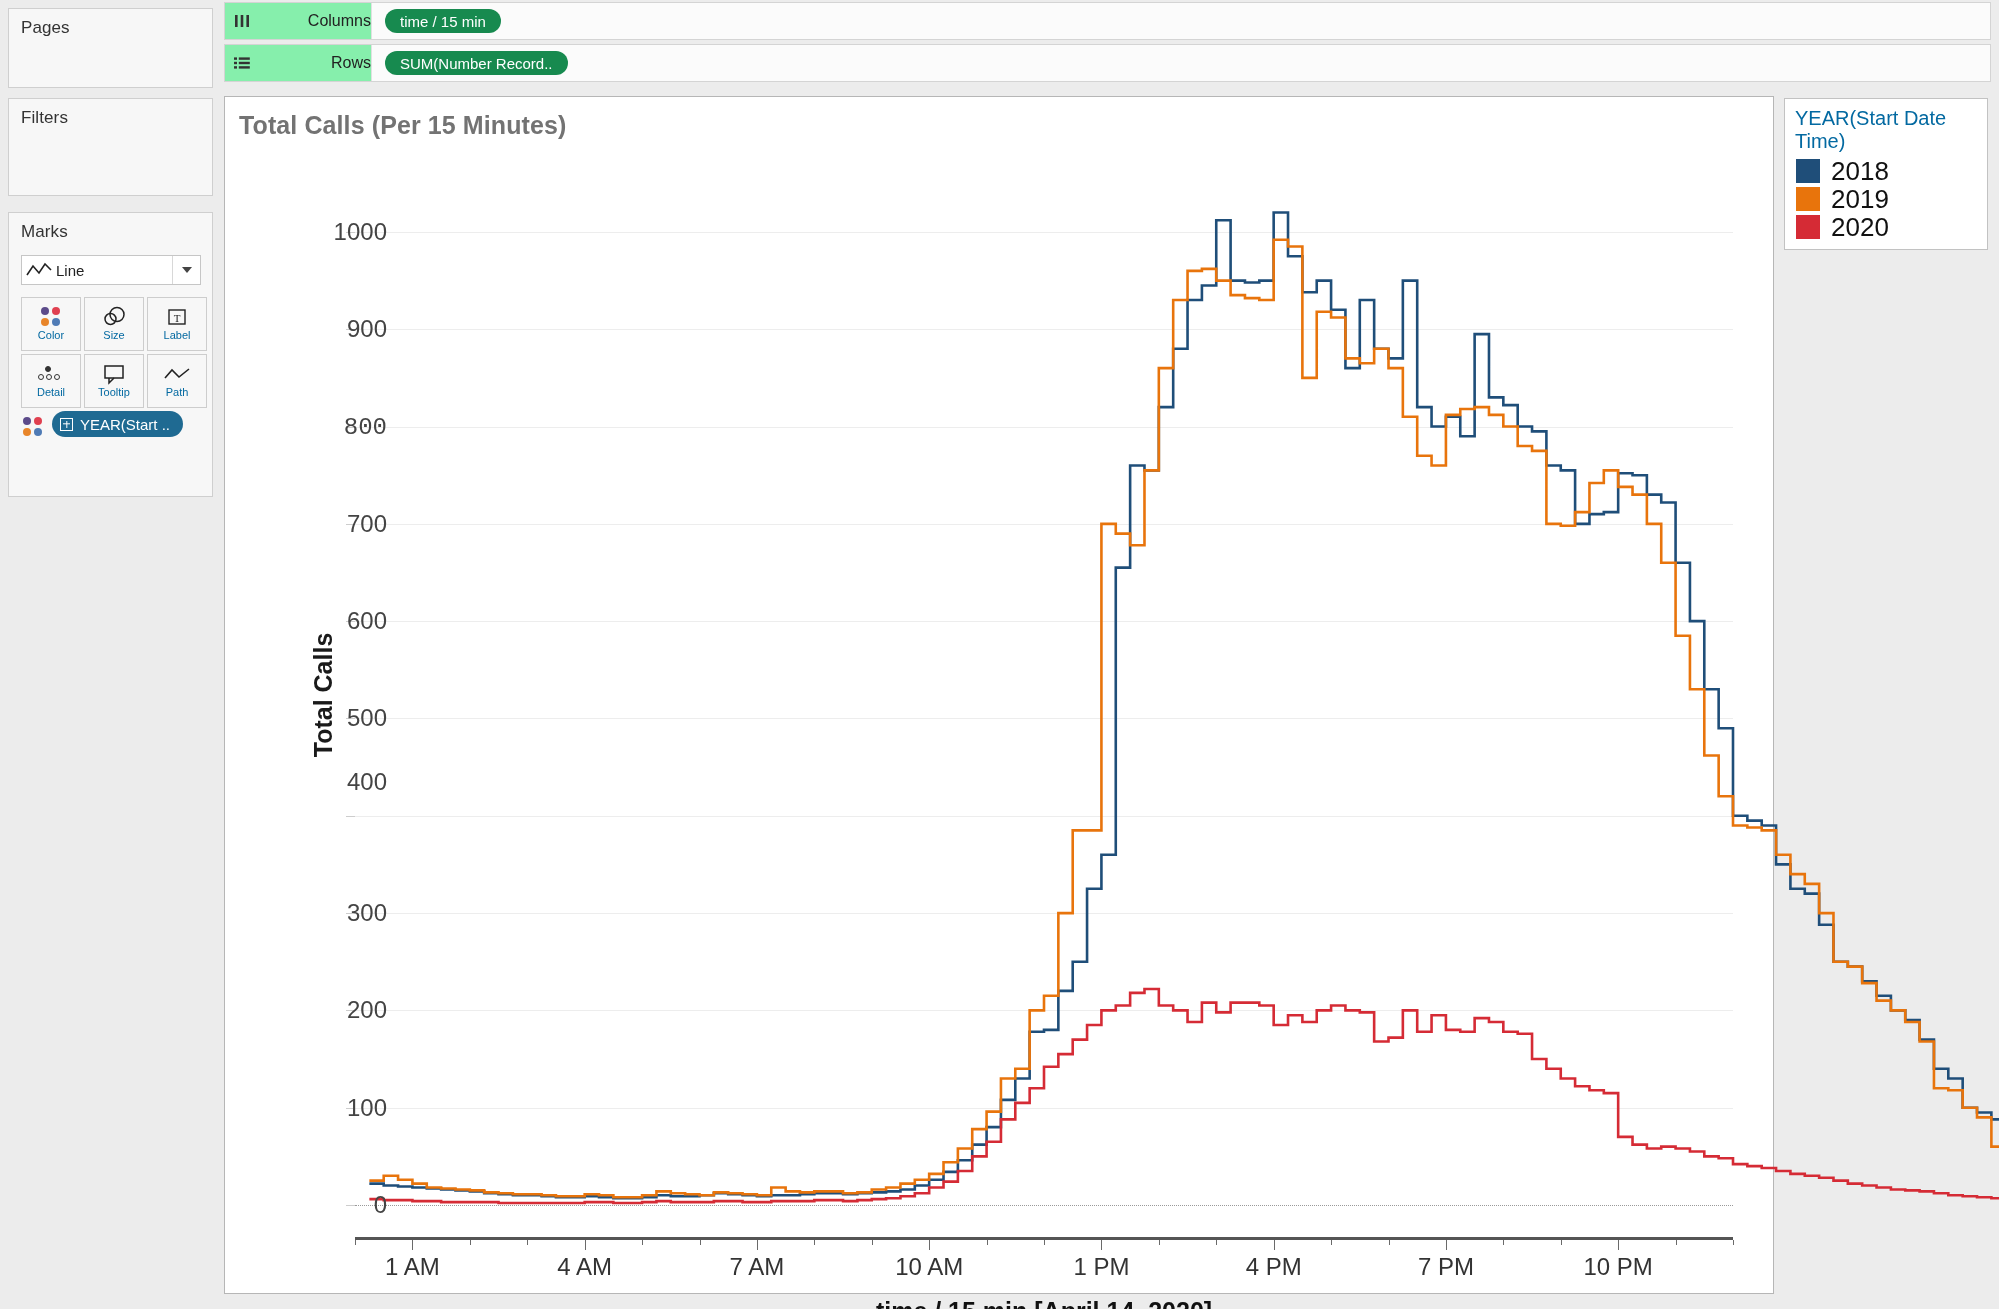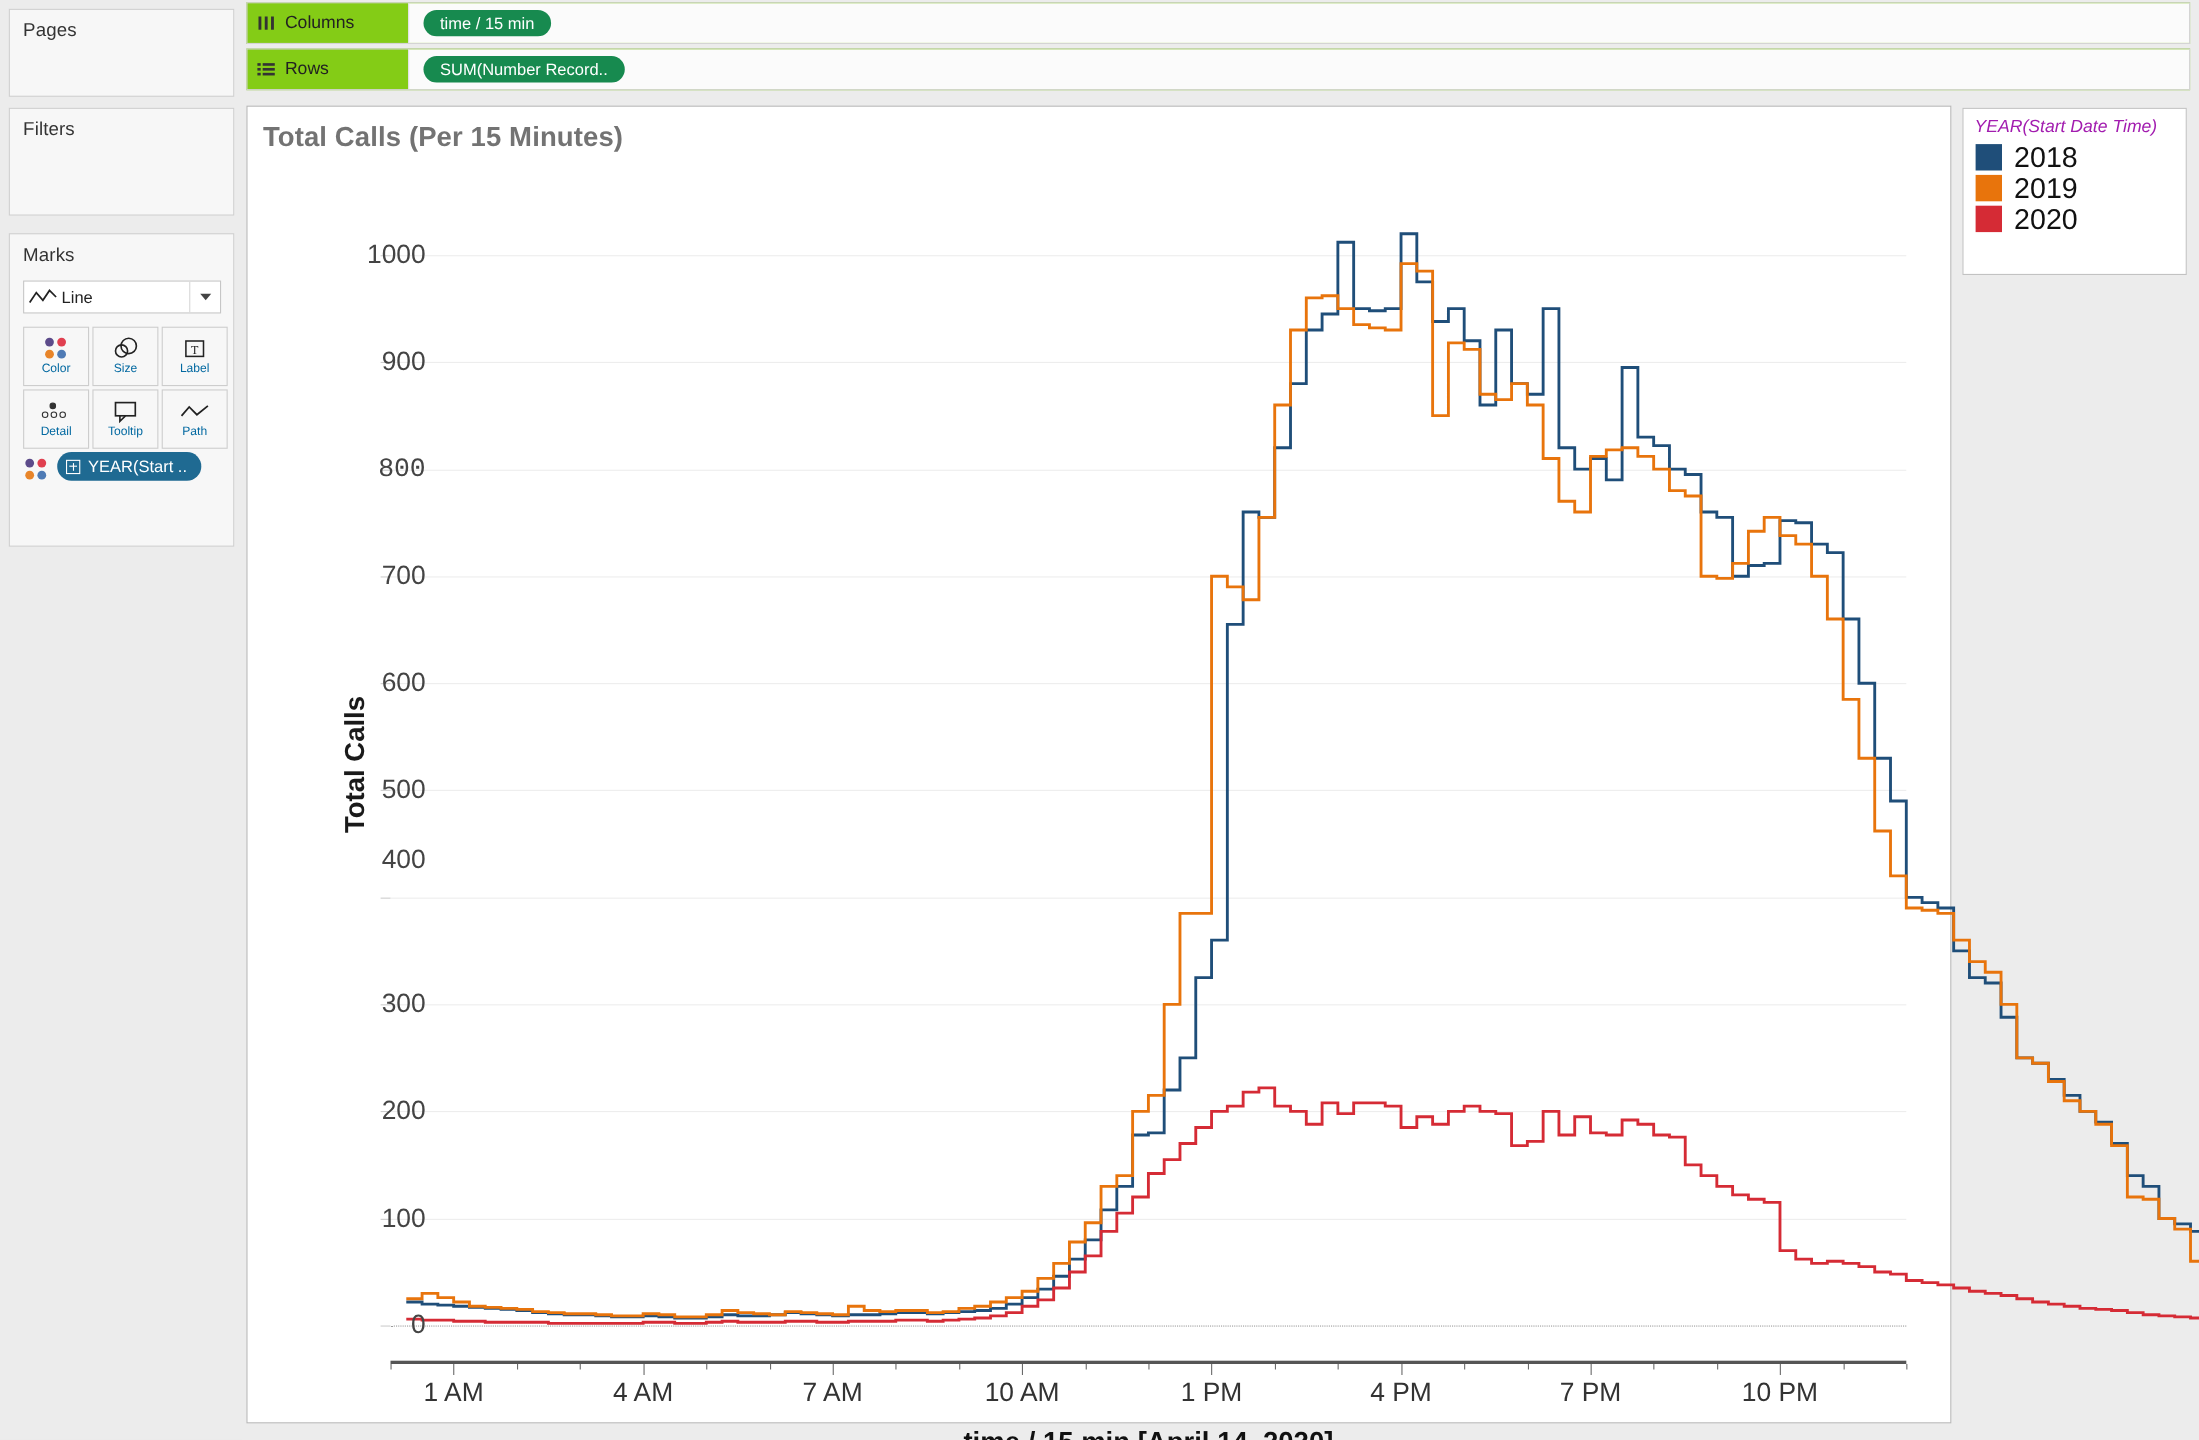--- a/index.html
+++ b/index.html
@@ -89,23 +89,23 @@
     width: 13px; height: 13px; border: 1.4px solid #fff; position: relative; flex: none;
   }
   .plus-box:before, .plus-box:after {
     content:""; position:absolute; background:#fff;
   }
   .plus-box:before { left: 50%; top: 2px; bottom: 2px; width: 1.4px; transform: translateX(-50%); }
   .plus-box:after  { top: 50%; left: 2px; right: 2px; height: 1.4px; transform: translateY(-50%); }
 
   
   .shelf {
-    position: absolute; left: 224px; background: #84cc16;
+    position: absolute; left: 224px; background: #86efac;
     border: 1px solid #d4d4d4; height: 38px; width: 1767px;
-    display: flex; align-items: center;
+    display: flex; align-items: center; text-align: right;
   }
   #shelf-columns { top: 2px; }
   #shelf-rows { top: 44px; }
   .shelf-icon { width: 34px; display: flex; justify-content: center; align-items: center; }
   .shelf-label { font-size: 16px; color: #222; width: 112px; }
   .shelf-drop {
     flex: 1; height: 36px; border-left: 1px solid #e0e0e0;
     display: flex; align-items: center; padding-left: 13px; background: #fbfbfb;
   }
   .pill-green {
@@ -171,21 +171,21 @@
     text-align: center; font-size: 25px; font-weight: bold; color: #111;
   }
   svg.series { position: absolute; left: 0; top: 0; overflow: visible; }
 
   
   .legend-card {
     position: absolute; left: 1784px; top: 98px; width: 204px; height: 152px;
     background: #fff; border: 1px solid #c2c2c2;
   }
   .legend-title {
-    font-size: 16px; color: #a21caf; padding: 8px 0 4px 10px; font-style: italic;
+    font-size: 20px; color: #0369a1; padding: 8px 0 4px 10px;
   }
   .legend-item {
     display: flex; align-items: center; gap: 11px; padding: 1px 0 1px 11px;
   }
   .legend-swatch { width: 24px; height: 24px; flex: none; }
   .legend-label { font-size: 26px; color: #111; line-height: 1; }
 </style>
 </head>
 <body>
 

